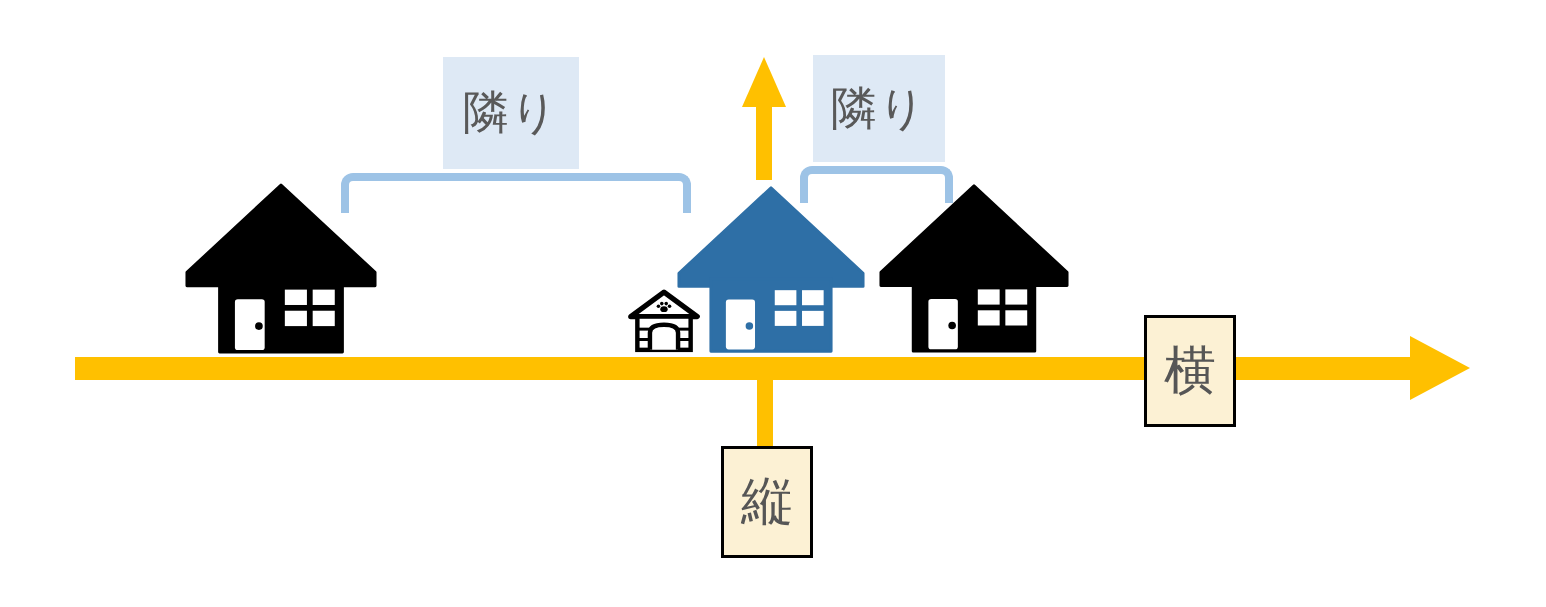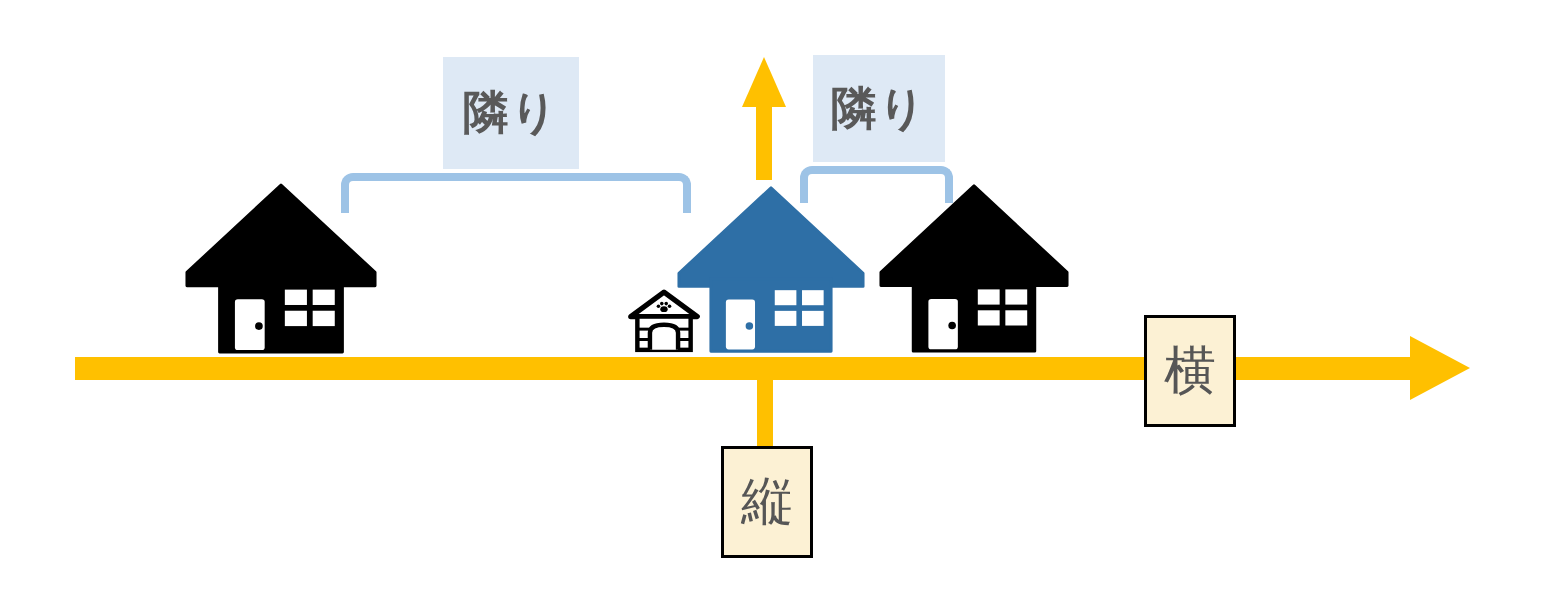--- a/index.html
+++ b/index.html
@@ -17,21 +17,21 @@
   .upshaft   { position:absolute; left:756px; top:104px; width:16px; height:76px; background:#FFC000; }
   .downshaft { position:absolute; left:757px; top:380px; width:16px; height:67px; background:#FFC000; }
 
   
   .bracket { position:absolute; border:8px solid #9DC3E6; border-bottom:none;
              border-radius:12px 12px 0 0; background:transparent; }
   .bracket.bleft  { left:341px; top:173px; width:350px; height:40px; }
   .bracket.bright { left:800px; top:166px; width:153px; height:37px; }
 
   
-  .nlabel { position:absolute; background:#DEE9F5; color:#595959; font-size:46px; font-weight:700;
+  .nlabel { position:absolute; background:#DEE9F5; color:#595959; font-size:46px; font-weight:400;
             display:flex; align-items:center; justify-content:center; letter-spacing:2px; }
   .l1 { left:443px; top:57px;  width:136px; height:112px; }
   .l2 { left:813px; top:55px;  width:132px; height:107px; }
 
   
   .axisbox { position:absolute; background:#FCF1D4; border:3px solid #000; color:#565656;
              font-size:52px; font-weight:500; display:flex; align-items:center; justify-content:center; }
   .yoko { left:1144px; top:315px; width:92px; height:112px; }
   .tate { left:721px;  top:446px; width:92px; height:112px; }
 

